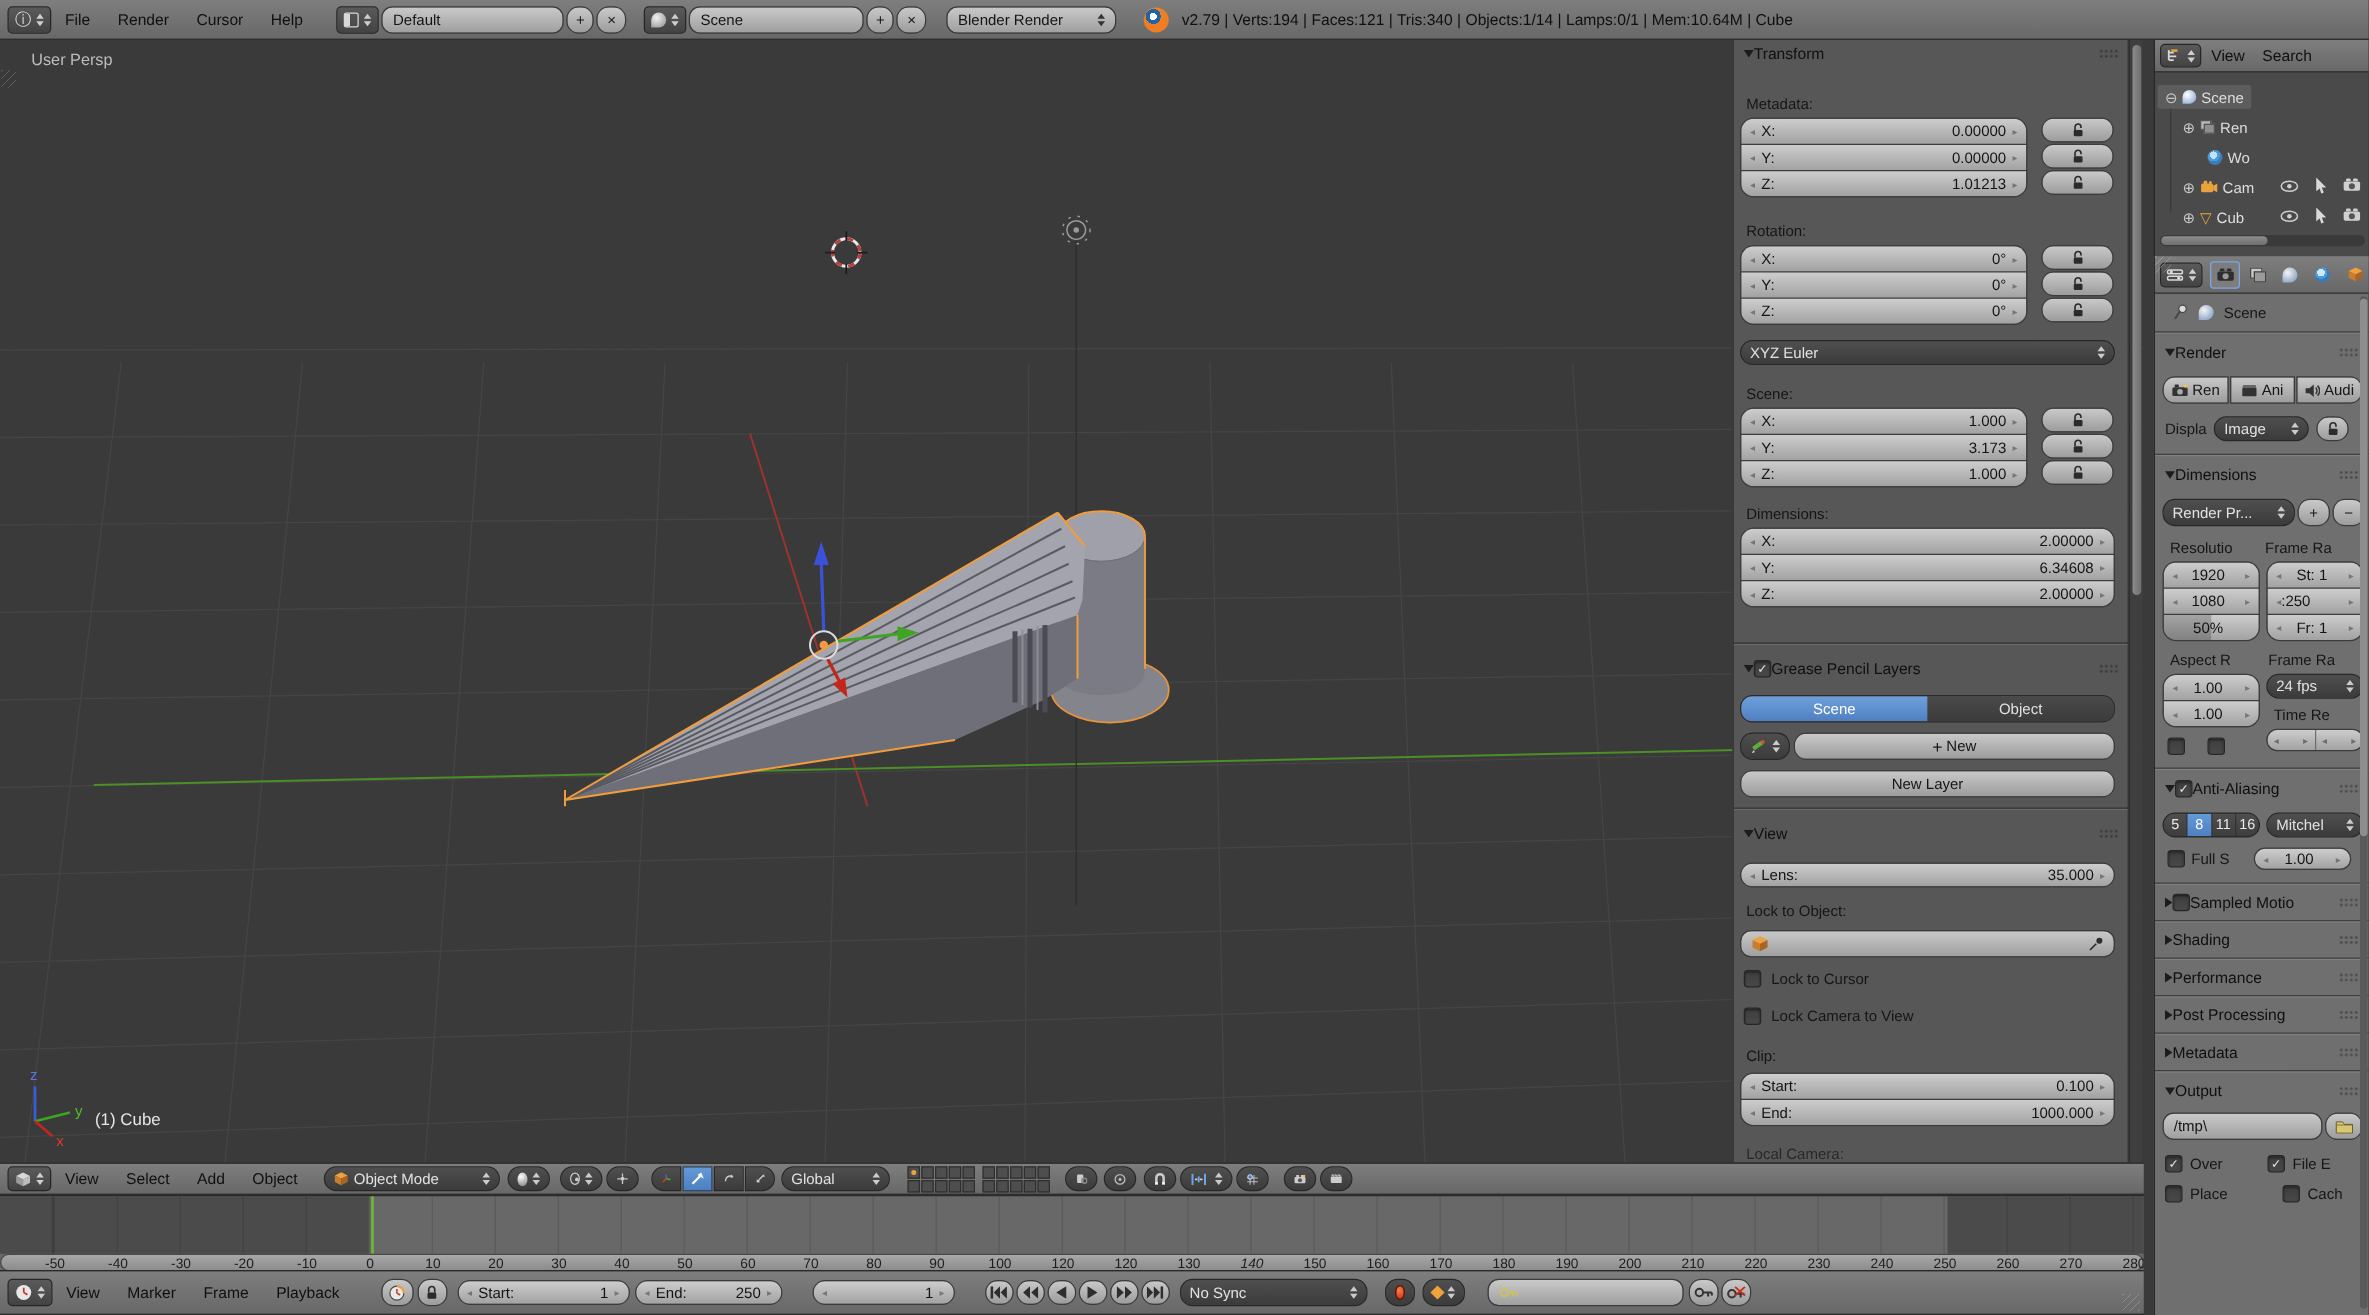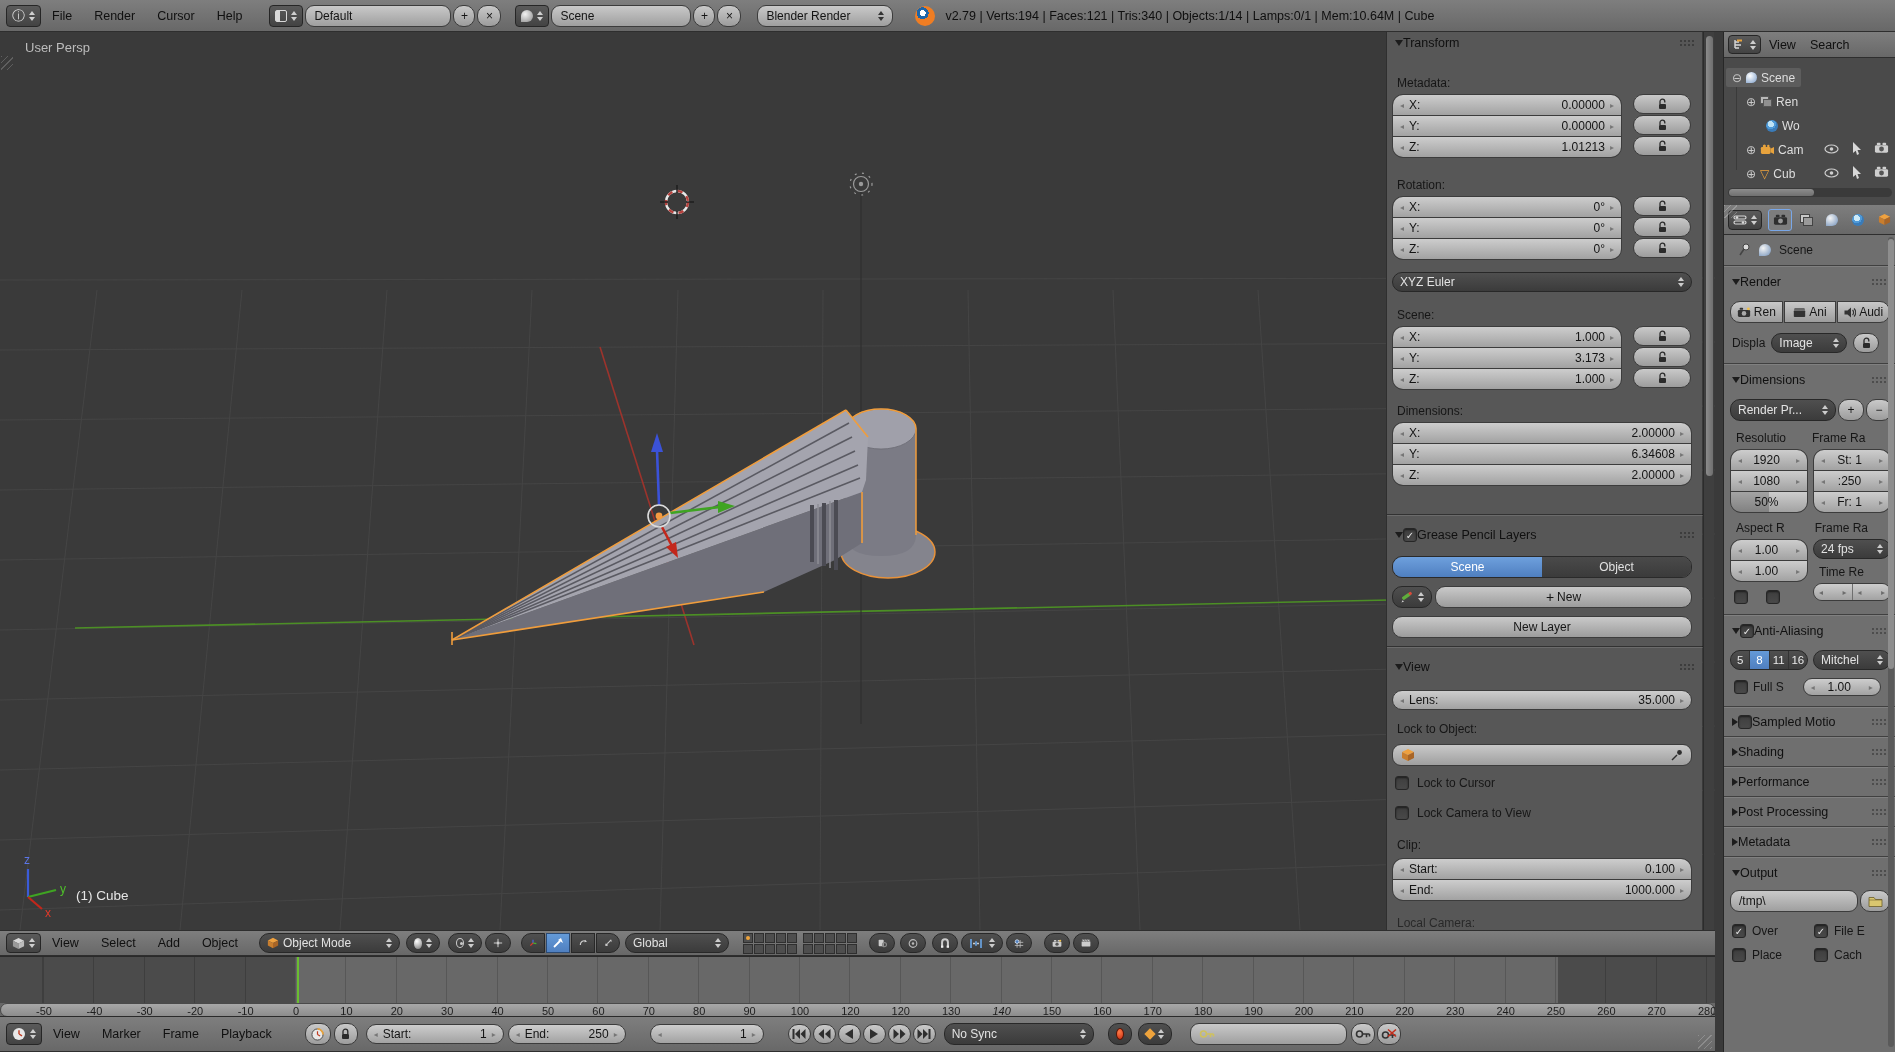--- a/index.html
+++ b/index.html
@@ -510,21 +510,21 @@
         </svg>
     </span>
     <span class="ddark" style="width:24px;justify-content:center;border-radius:0 10px 10px 0">
       <svg width="12" height="12" viewBox="0 0 12 12">
           <rect x="2" y="7" width="3.4" height="3.4" fill="#ccc"></rect>
           <path d="M5 7L10 2" stroke="#ccc" stroke-width="1.6"></path>
           <polygon points="10.5,0.5 12,4 8.5,2.8" fill="#ccc"></polygon>
         </svg>
     </span>
   </span>
-  <span class="ddark" style="width:104px;margin-left:5px">
+  <span class="ddark" style="width:87px;margin-left:5px">
     <span>Global</span>
       <span class="ud" style="margin-left:auto;color:#ccc">
         <i class="u"></i>
         <i class="d"></i>
       </span>
   </span>
   <span class="row" style="margin-left:14px;gap:6px">
     <span style="display:grid;grid-template-columns:repeat(5,10px);grid-auto-rows:10px;gap:1px">
       <span class="lcell on"></span>
         <span class="lcell"></span>
@@ -989,21 +989,21 @@
         </div>
     </div>
     <div class="fgroup" style="width:78px">
       <div class="field">
           <span class="arr">◂</span>
           <span class="val" style="text-align:center">St: 1</span>
           <span class="arr">▸</span>
         </div>
       <div class="field">
           <span class="arr">◂</span>
-          <span class="val" style="text-align:center">:250</span>
+          <span class="val" style="text-align:left">:250</span>
           <span class="arr">▸</span>
         </div>
       <div class="field">
           <span class="arr">◂</span>
           <span class="val" style="text-align:center">Fr: 1</span>
           <span class="arr">▸</span>
         </div>
     </div>
   </div>
   <div class="row" style="margin:8px 0 0 12px;gap:30px">
@@ -1136,21 +1136,21 @@
     <span class="row" style="gap:6px;width:82px">
         <span class="chk">✓</span>
         <span>Over</span>
       </span>
     <span class="row" style="gap:6px">
         <span class="chk">✓</span>
         <span>File E</span>
       </span>
   </div>
   <div class="row" style="margin:10px 0 0 8px">
-    <span class="row" style="gap:6px;width:82px">
+    <span class="row" style="gap:6px;width:94px">
         <span class="chk"></span>
         <span>Place</span>
       </span>
     <span class="row" style="gap:6px">
         <span class="chk"></span>
         <span>Cach</span>
       </span>
   </div>
 
   <div class="abs" style="right:1px;top:32px;width:6px;height:810px;background:#5a5a5a;border-radius:3px">

